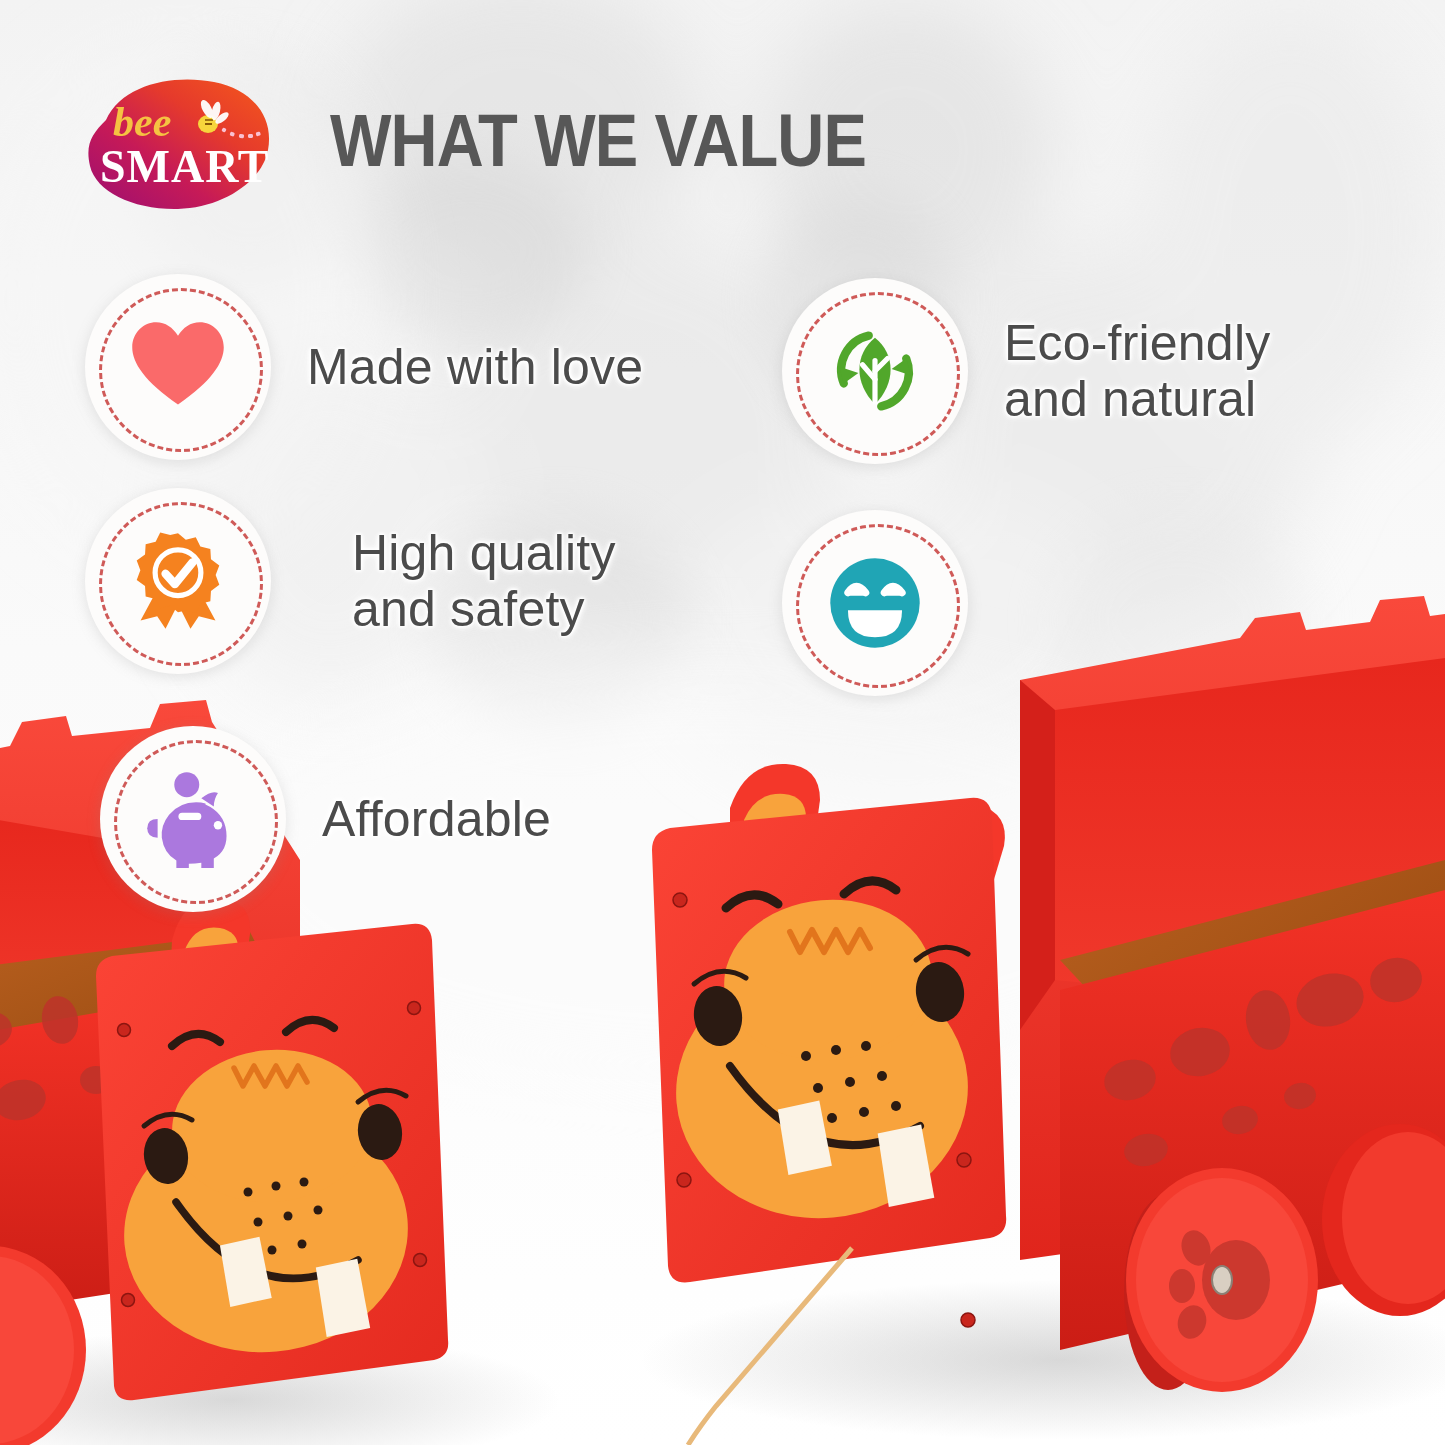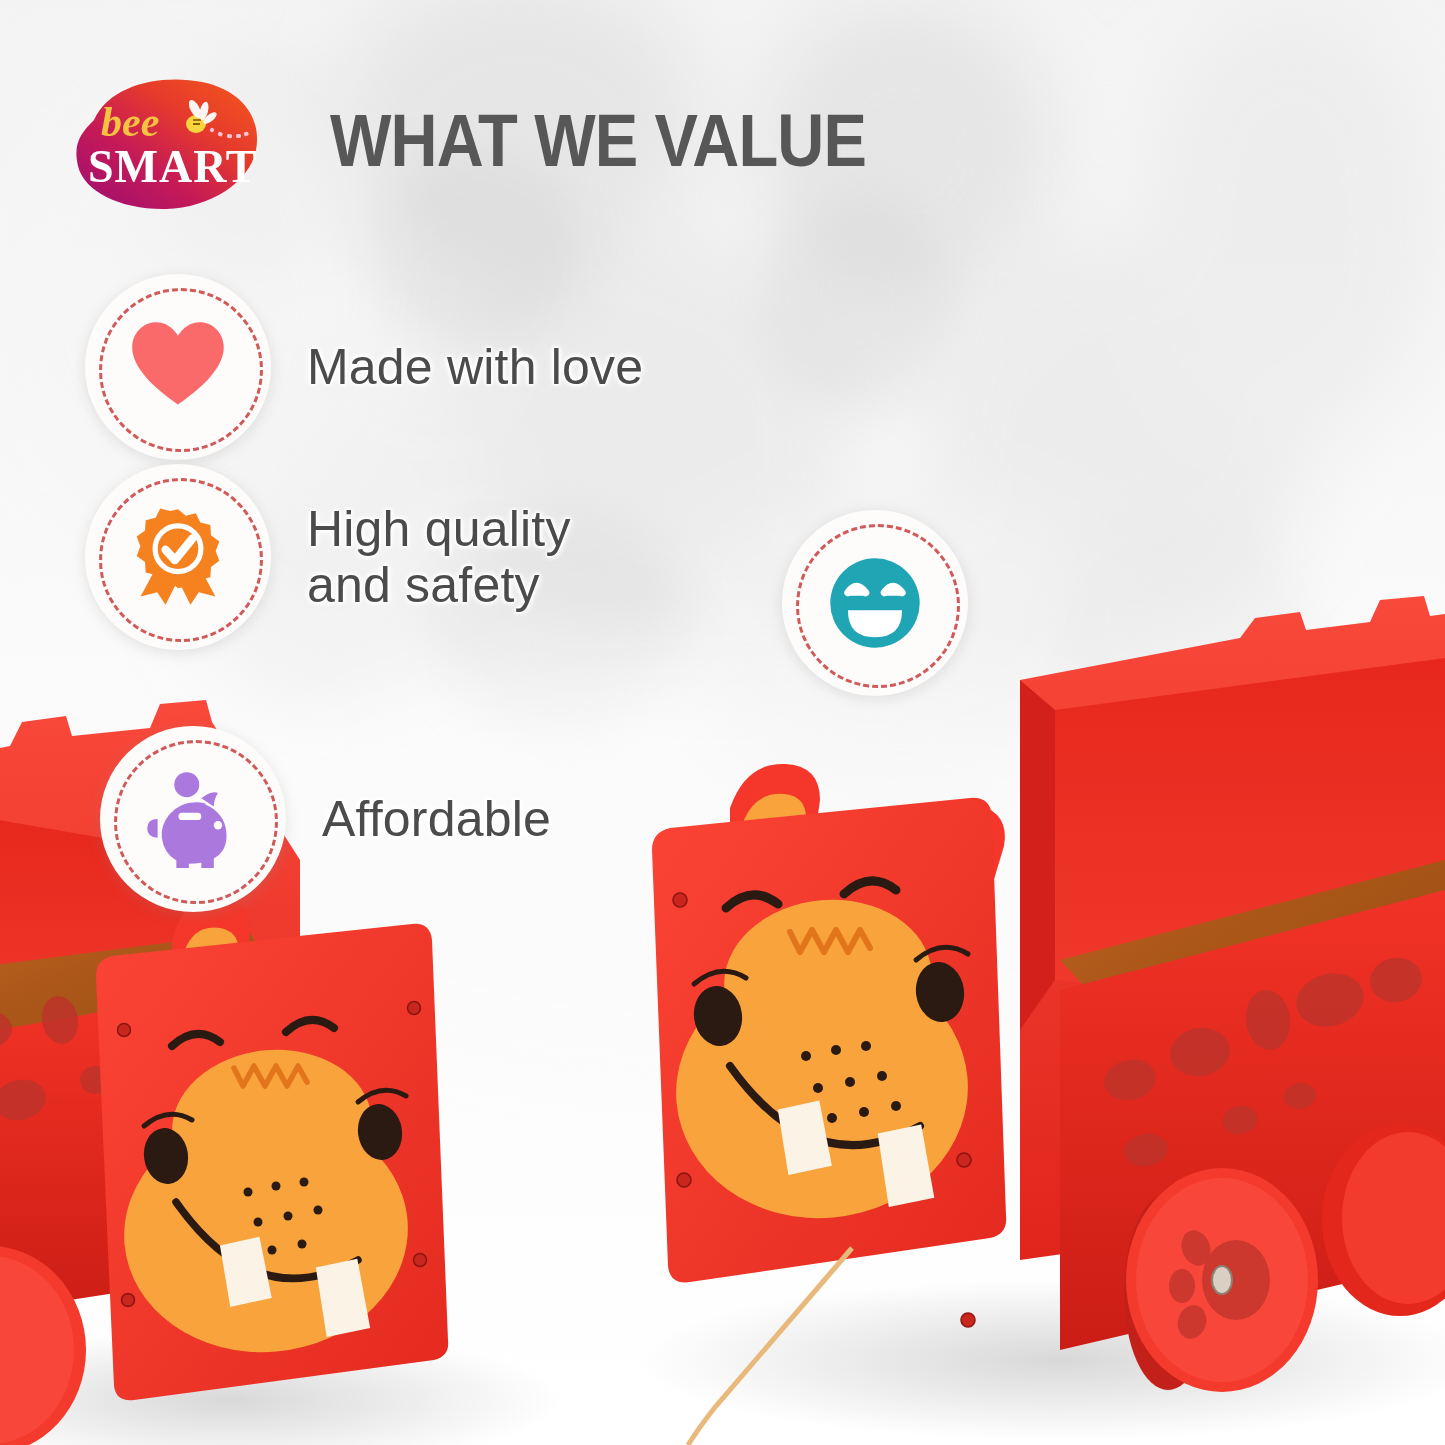--- a/index.html
+++ b/index.html
@@ -8,21 +8,21 @@
     font-family:"Liberation Sans", sans-serif;
     background:#ffffff;
     position:relative;
   }
   #stage{position:absolute;inset:0;width:1445px;height:1445px;overflow:hidden;background:#fdfdfd;}
 
   
   .bg-photo{position:absolute;inset:0;opacity:1;}
 
   
-  .logo{position:absolute;left:70px;top:74px;width:192px;height:140px;}
+  .logo{position:absolute;left:82px;top:74px;width:192px;height:140px;}
   .logo svg{display:block;width:192px;height:140px;}
 
   
   .headline{
     position:absolute;left:330px;top:104px;
     font-family:"Liberation Sans", sans-serif;
     font-weight:bold;
     font-size:74px;
     letter-spacing:-1px;
     color:#575757;
@@ -66,21 +66,21 @@
   
   .ring-red    { border-color:#cc5c5a; }
   .ring-green  { border-color:#5aa730; }
   .ring-orange { border-color:#d2762a; }
   .ring-teal   { border-color:#2391a1; }
   .ring-purple { border-color:#8f74c4; }
 
   
   #f-love   { left:85px;  top:274px; }
   #f-eco    { left:782px; top:278px; }
-  #f-qual   { left:85px;  top:464px; }
+  #f-qual   { left:85px;  top:488px;gap:45px; }
   #f-fun    { left:782px; top:510px; }
   #f-afford { left:100px;  top:726px; }
 
   
   .toys{position:absolute;left:0;top:560px;width:1445px;height:885px;}
   .toys svg{display:block;}
 </style>
 </head>
 <body>
 
@@ -361,20 +361,40 @@
       <div class="dashring ring-red"></div>
       <span class="glyph">
         <svg viewBox="0 0 100 100" aria-hidden="true">
           <path d="M50 86 C18 64 6 46 6 31 C6 17 17 7 29 7 C38 7 45 12 50 20 C55 12 62 7 71 7 C83 7 94 17 94 31 C94 46 82 64 50 86 Z" fill="#FA6A6A"></path>
         </svg>
       </span>
     </div>
     <div class="flabel">Made with love</div>
   </div>
 
+  <div class="feature" id="f-eco">
+    <div class="badge">
+      <div class="dashring ring-green"></div>
+      <span class="glyph">
+        <svg viewBox="0 0 100 100" aria-hidden="true">
+          <g fill="none" stroke="#51A72B" stroke-width="8" stroke-linecap="round">
+            <path d="M20 62 A34 34 0 0 1 44 16"></path>
+            <path d="M80 38 A34 34 0 0 1 56 84"></path>
+          </g>
+          <path d="M20 62 l-4 -16 l18 6 Z" fill="#51A72B"></path>
+          <path d="M80 38 l4 16 l-18 -6 Z" fill="#51A72B"></path>
+          <path d="M50 18 C70 34 70 62 50 82 C30 62 30 34 50 18 Z" fill="#51A72B"></path>
+          <path d="M50 80 L50 40" stroke="#FFFFFF" stroke-width="5" stroke-linecap="round" fill="none"></path>
+          <path d="M50 58 L38 44 M50 50 L62 38" stroke="#FFFFFF" stroke-width="5" stroke-linecap="round" fill="none"></path>
+        </svg>
+      </span>
+    </div>
+    <div class="flabel">Eco-friendly
+and natural</div>
+  </div>
 
   <div class="feature" id="f-qual">
     <div class="badge">
       <div class="dashring ring-orange"></div>
       <span class="glyph">
         <svg viewBox="0 0 100 100" aria-hidden="true">
           <g fill="#F5821F">
             <path d="M28 62 L14 88 L30 84 L38 96 L50 72 Z"></path>
             <path d="M72 62 L86 88 L70 84 L62 96 L50 72 Z"></path>
           </g>

